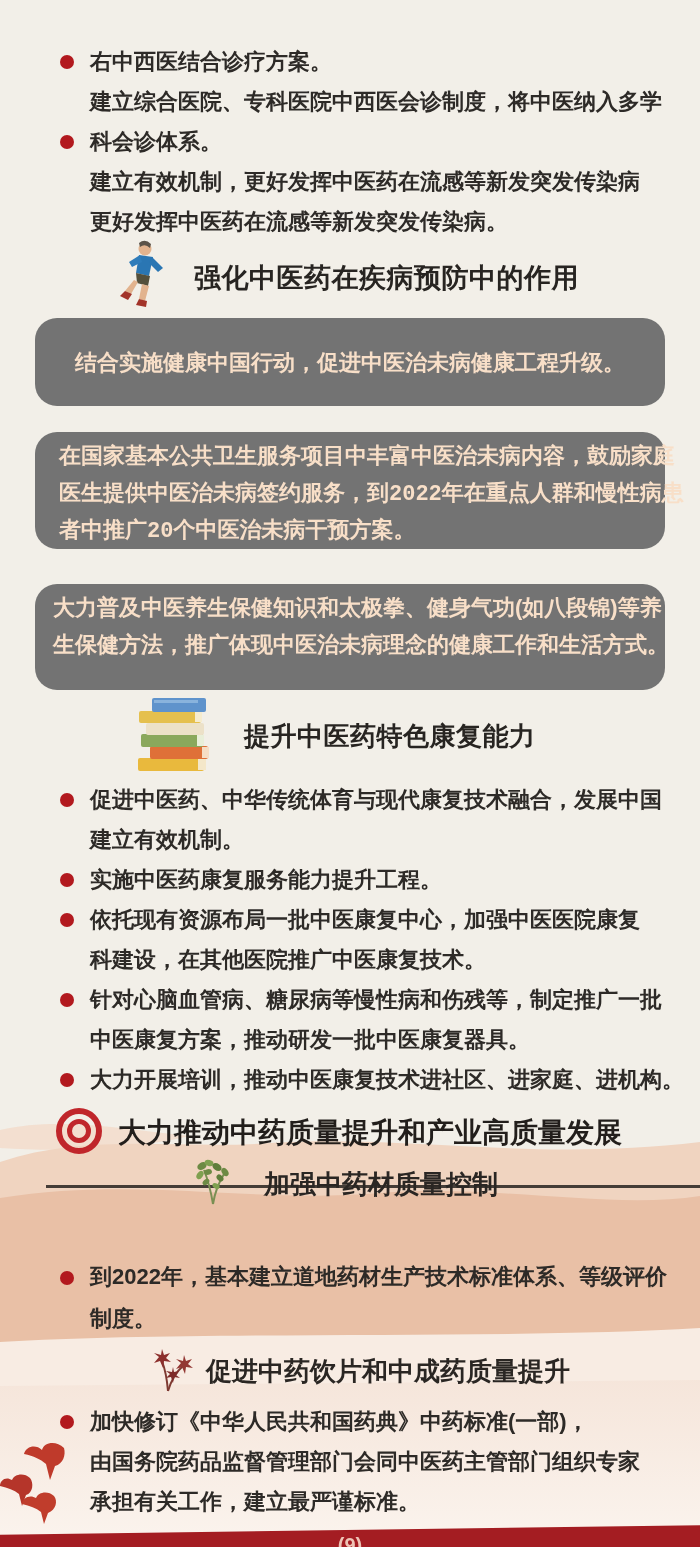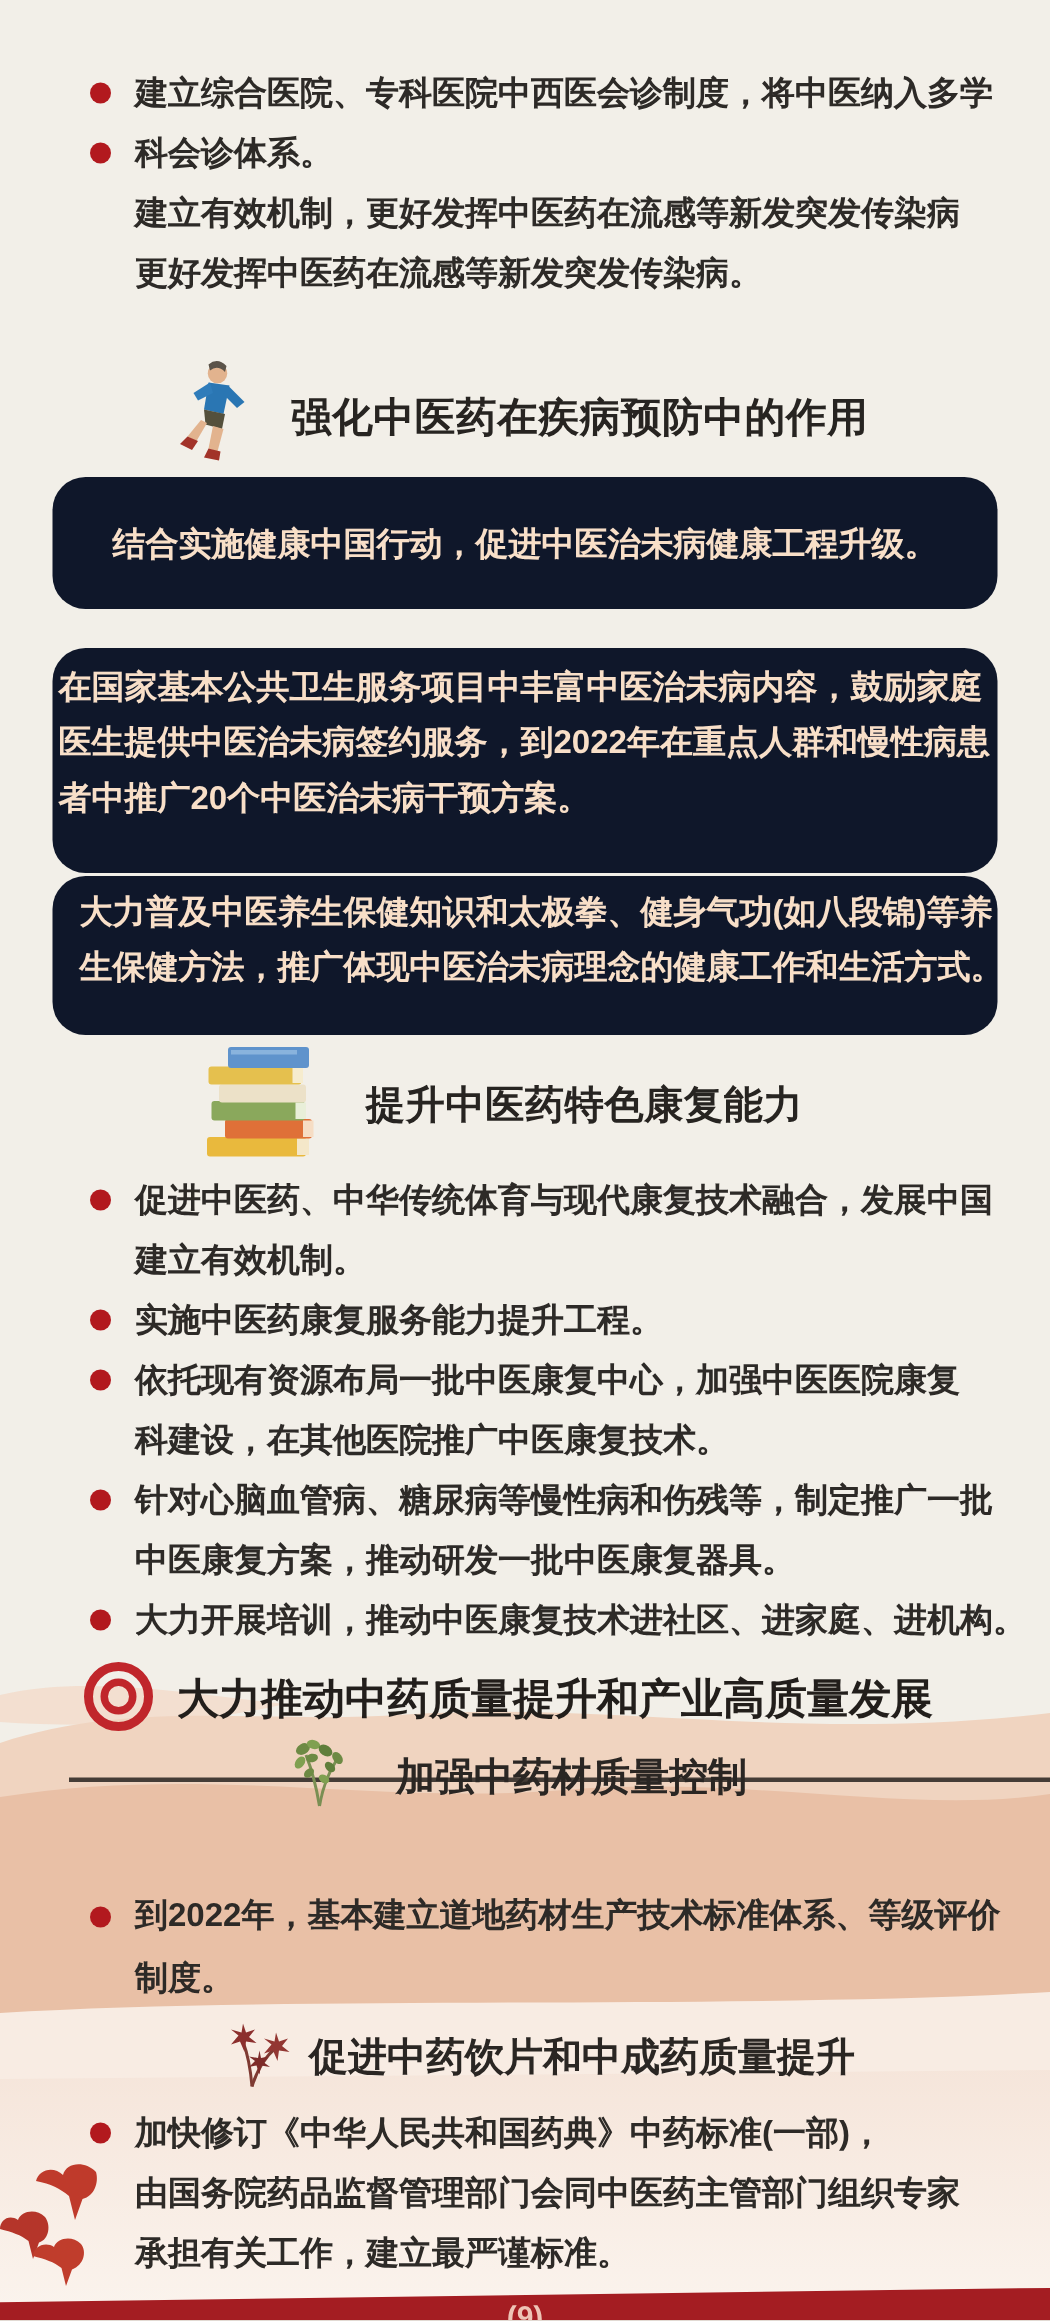--- a/index.html
+++ b/index.html
@@ -18,21 +18,21 @@
   .dot{
     position:absolute;left:0;top:13px;width:14px;height:14px;border-radius:50%;
     background:#b2191e;
   }
   .line{font-size:22px;line-height:40px;white-space:nowrap;letter-spacing:0px;}
   
   .sec-h{position:absolute;display:flex;align-items:center;z-index:1;text-align:center;}
   .sec-title{font-size:27px;color:#272421;letter-spacing:0.5px;white-space:nowrap;}
   
   .rbox{
-    position:absolute;left:35px;width:630px;background:#0f172a;border-radius:22px;
+    position:absolute;left:35px;width:630px;background:#737373;border-radius:22px;
     color:#f8dfc8;z-index:1;box-sizing:border-box;
   }
   .rbox .line{font-size:22px;line-height:37px;}
   .rbox.center{display:flex;align-items:center;justify-content:center;}
   
   .big-h{position:absolute;display:flex;align-items:center;z-index:1;}
   .big-title{font-size:28px;color:#221e1b;letter-spacing:0px;white-space:nowrap;}
   .divider{position:absolute;left:46px;width:654px;height:3px;background:#453d37;z-index:1;}
   
   .sub-title{font-size:26px;color:#2a2623;white-space:nowrap;}
@@ -59,20 +59,21 @@
     <path d="M0,40 C60,26 130,40 190,46 C130,60 60,62 0,58 Z" fill="#f2dbc9" opacity="0.8"></path>
     <path d="M0,72 C90,42 180,60 270,53 C410,44 530,72 700,52 L700,268 L0,276 Z" fill="#f0d4c0"></path>
     <path d="M0,108 C140,86 250,114 380,103 C500,94 610,120 700,106 L700,240 C520,254 260,248 0,256 Z" fill="#e9c0a6"></path>
     <rect x="0" y="252" width="700" height="205" fill="url(#botg)"></rect>
     <path d="M0,252 C200,240 500,250 700,238 L700,290 L0,296 Z" fill="#f8ece3"></path>
   </svg>
 
   <section class="blist" style="top:42px;left:60px;width:620px;">
     <div class="bitem">
       <span class="dot"></span>
+      <div class="line">右中西医结合诊疗方案。</div>
       <div class="line">建立综合医院、专科医院中西医会诊制度，将中医纳入多学</div>
     </div>
     <div class="bitem">
       <span class="dot"></span>
       <div class="line">科会诊体系。</div>
       <div class="line">建立有效机制，更好发挥中医药在流感等新发突发传染病</div>
       <div class="line">更好发挥中医药在流感等新发突发传染病。</div>
     </div>
   </section>
 
@@ -90,21 +91,21 @@
         <path d="M27 60 L35 62 L34 68 L24 66 Z" fill="#a23329"></path>
         <path d="M13 52 L20 55 L16 61 L8 57 Z" fill="#a23329"></path>
       </svg>
     </span>
     <span class="sec-title" style="margin-left:24px;">强化中医药在疾病预防中的作用</span>
   </div>
 
   <div class="rbox center" style="top:318px;height:88px;">
     <div class="line">结合实施健康中国行动，促进中医治未病健康工程升级。</div>
   </div>
-  <div class="rbox" style="top:432px;height:150px;padding:7px 4px;">
+  <div class="rbox" style="top:432px;height:117px;padding:7px 24px;font-family:Liberation Mono, monospace;">
     <div class="line">在国家基本公共卫生服务项目中丰富中医治未病内容，鼓励家庭</div>
     <div class="line">医生提供中医治未病签约服务，到2022年在重点人群和慢性病患</div>
     <div class="line">者中推广20个中医治未病干预方案。</div>
   </div>
   <div class="rbox" style="top:584px;height:106px;padding:5px 18px;">
     <div class="line">大力普及中医养生保健知识和太极拳、健身气功(如八段锦)等养</div>
     <div class="line">生保健方法，推广体现中医治未病理念的健康工作和生活方式。</div>
   </div>
 
   <div class="sec-h" style="top:692px;left:128px;height:88px;">

